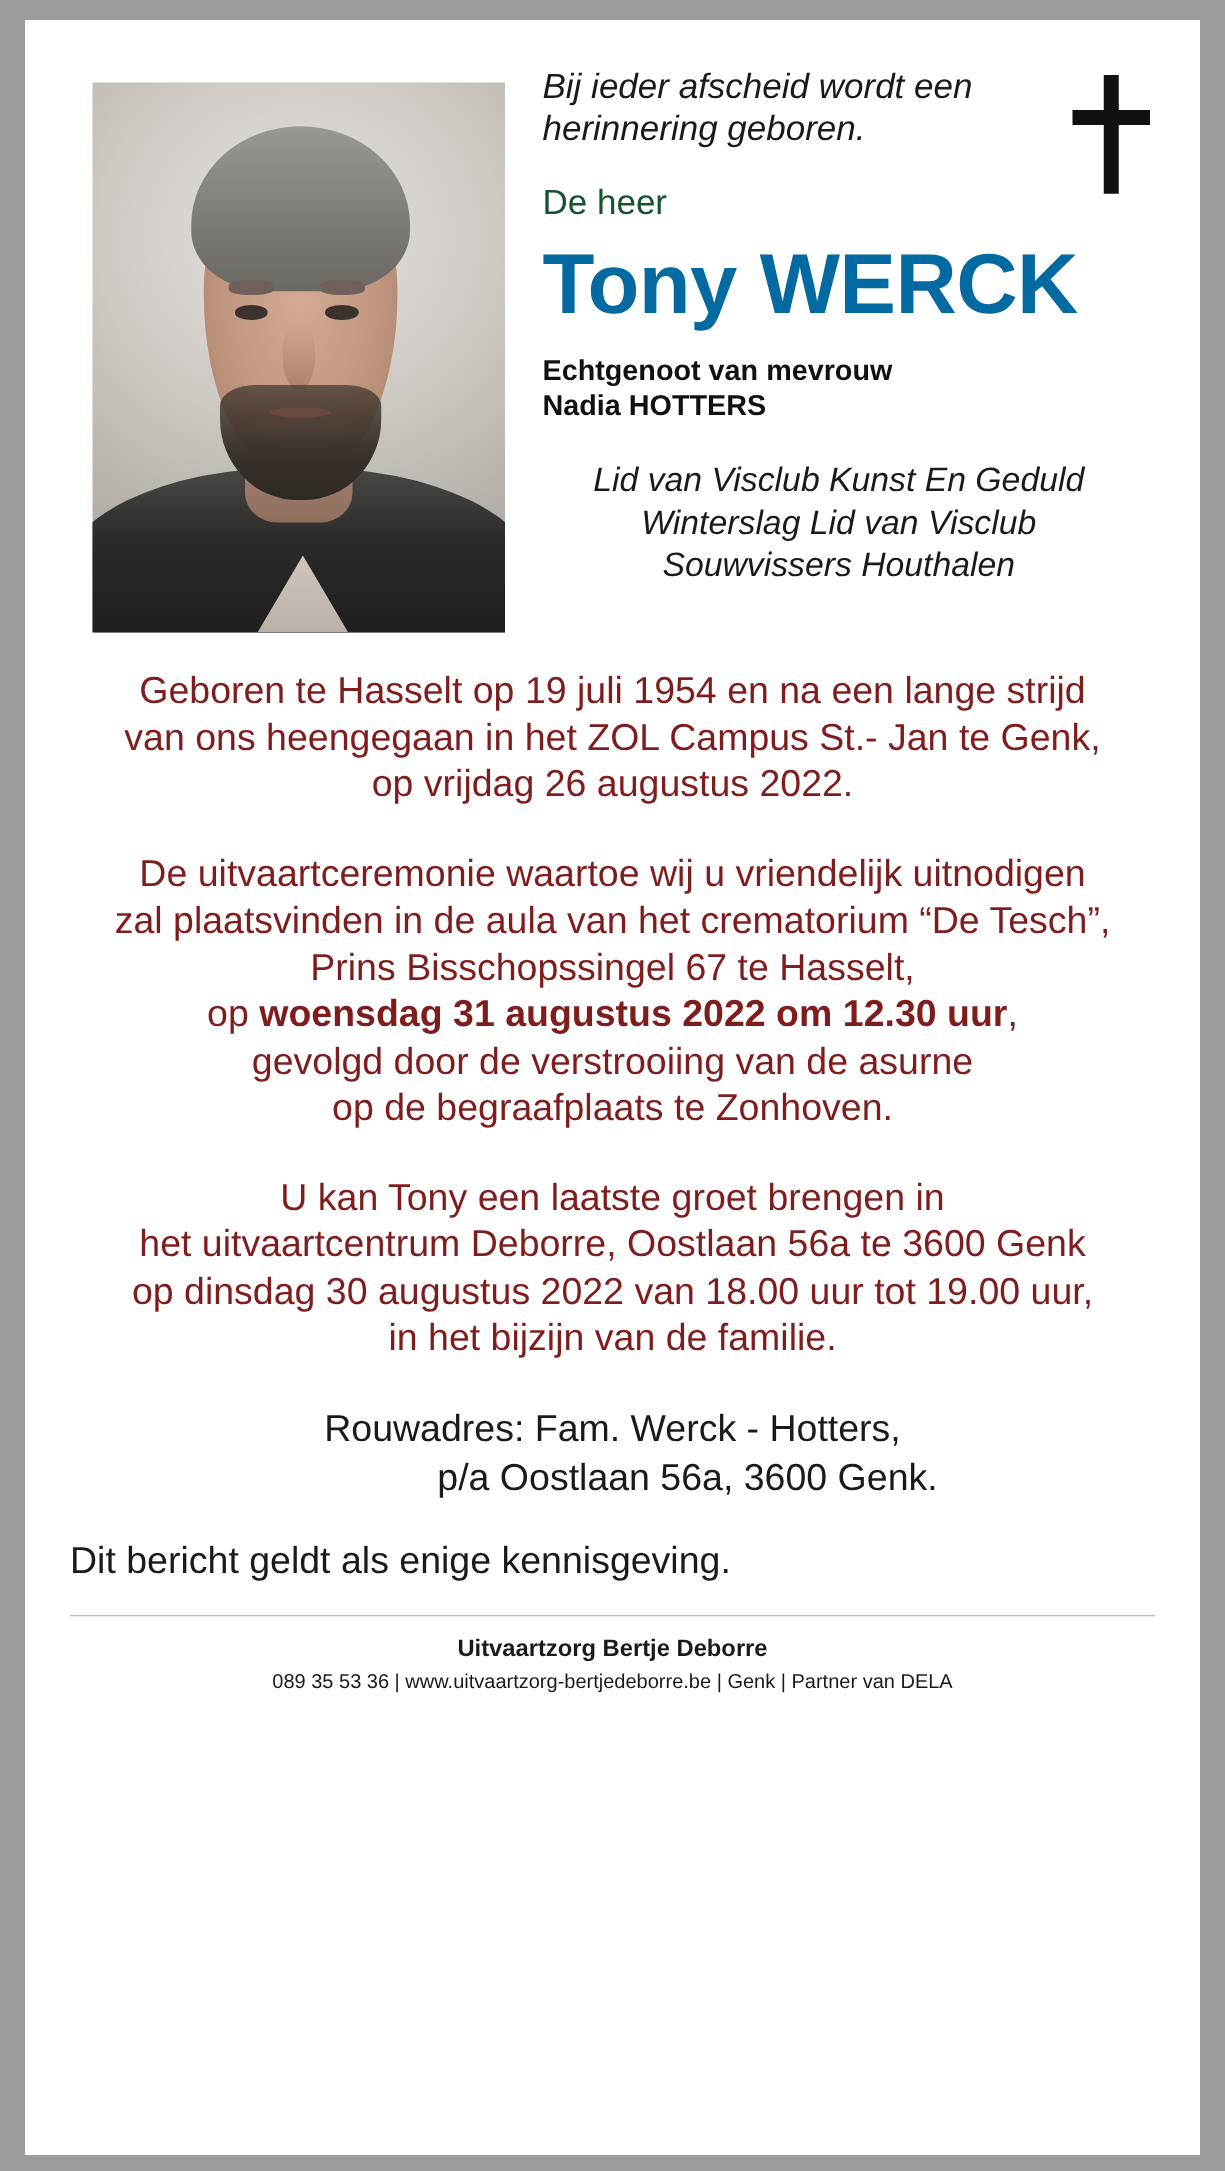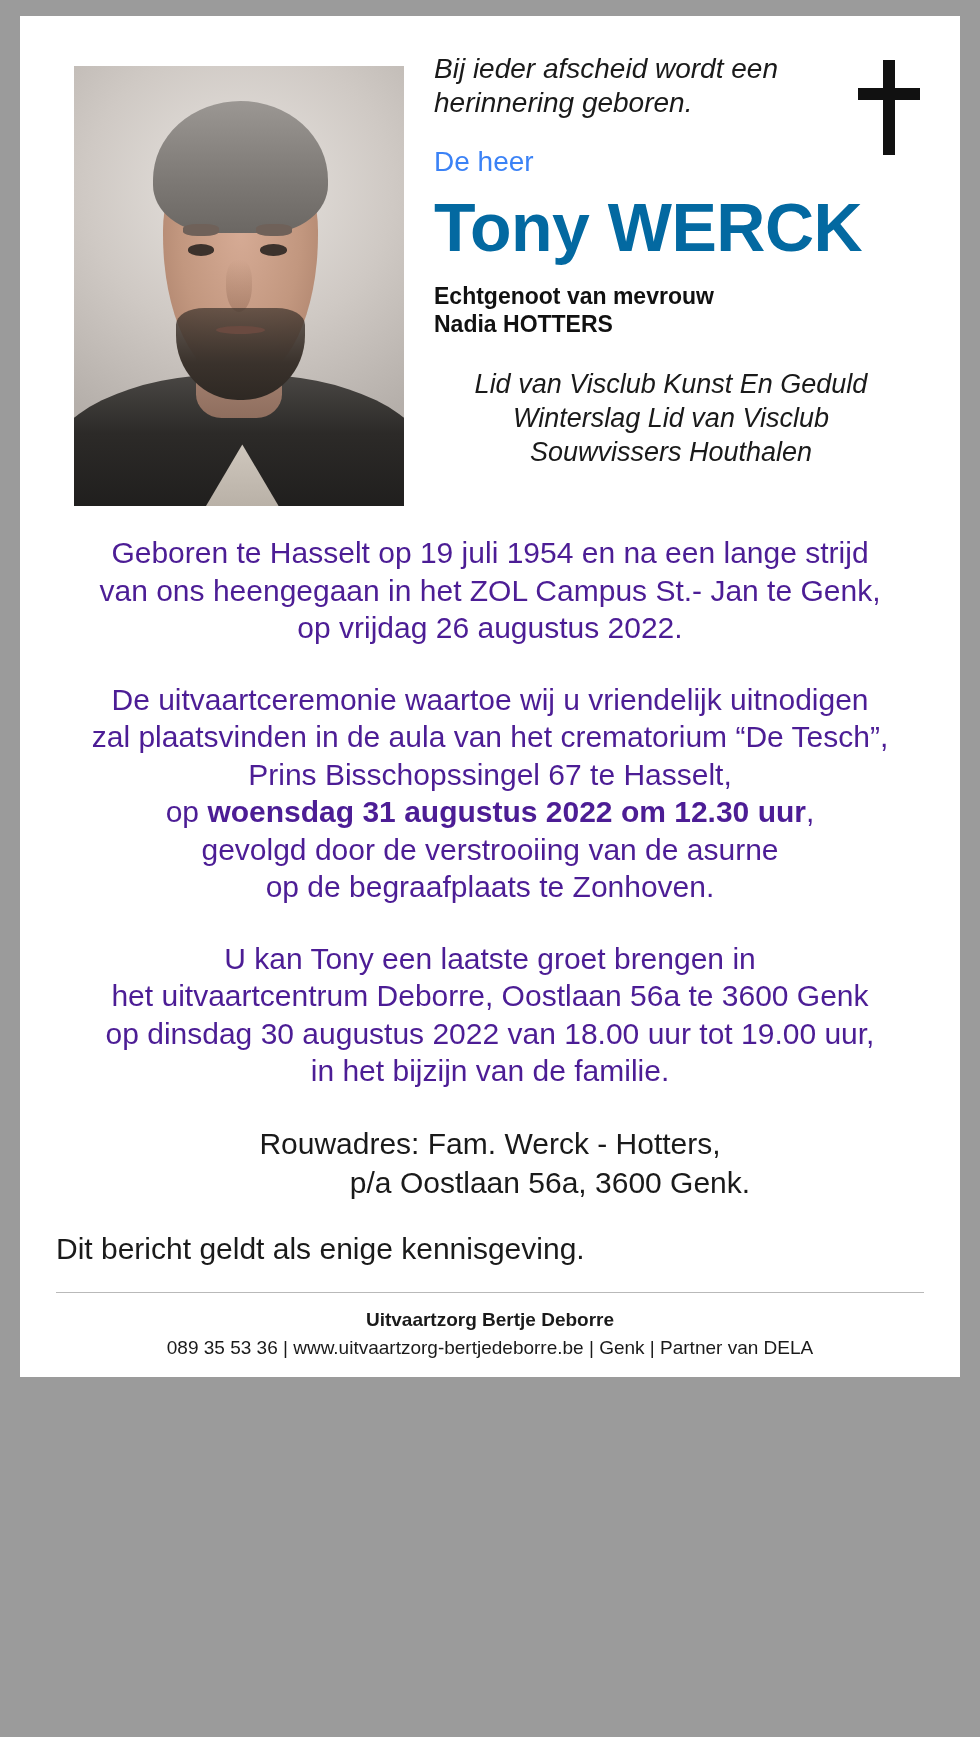--- a/index.html
+++ b/index.html
@@ -13,21 +13,21 @@
     height: 1737px;
     font-family: "Liberation Sans", sans-serif;
     display: flex;
     align-items: flex-start;
     justify-content: center;
   }
 
   .card {
     position: relative;
     width: 940px;
-    height: 1361px;
+    height: 1708px;
     margin-top: 16px;
     background: #ffffff;
     overflow: hidden;
   }
 
   
   .top {
     display: flex;
     padding: 36px 30px 0 30px;
   }
@@ -151,21 +151,21 @@
   .epitaph {
     font-style: italic;
     font-size: 28px;
     line-height: 1.22;
     color: #1a1a1a;
     margin: 0 0 26px 0;
     max-width: 380px;
   }
   .salutation {
     font-size: 28px;
-    color: #3b82f6;
+    color: #14532d;
     margin: 0 0 14px 0;
   }
   .deceased-name {
     font-family: "Liberation Sans Narrow", "Liberation Sans", sans-serif;
     font-weight: bold;
     font-size: 68px;
     letter-spacing: -0.5px;
     color: #0369a1;
     margin: 0 0 20px 0;
     line-height: 1.04;
@@ -184,21 +184,21 @@
     color: #1a1a1a;
     text-align: center;
     margin: 0;
     padding-right: 12px;
   }
 
   
   .body-text {
     padding: 28px 36px 0 36px;
     text-align: center;
-    color: #4c1d95;
+    color: #7f1d1d;
   }
   .para {
     font-family: "Liberation Sans Narrow", "Liberation Sans", sans-serif;
     font-size: 30px;
     line-height: 1.25;
     margin: 0 0 34px 0;
     white-space: pre-line;
   }
   .para.italic {
     font-style: italic;
@@ -235,21 +235,21 @@
     text-align: center;
     color: #1a1a1a;
     padding-bottom: 14px;
   }
   .footer-name {
     font-weight: bold;
     font-size: 19px;
     margin-bottom: 6px;
   }
   .footer-meta {
-    font-size: 19px;
+    font-size: 16px;
   }
 </style>
 </head>
 <body style="background: rgb(155, 155, 155);">
 
 <div class="card">
 
   <div class="top">
 
     <div class="portrait-wrap">

